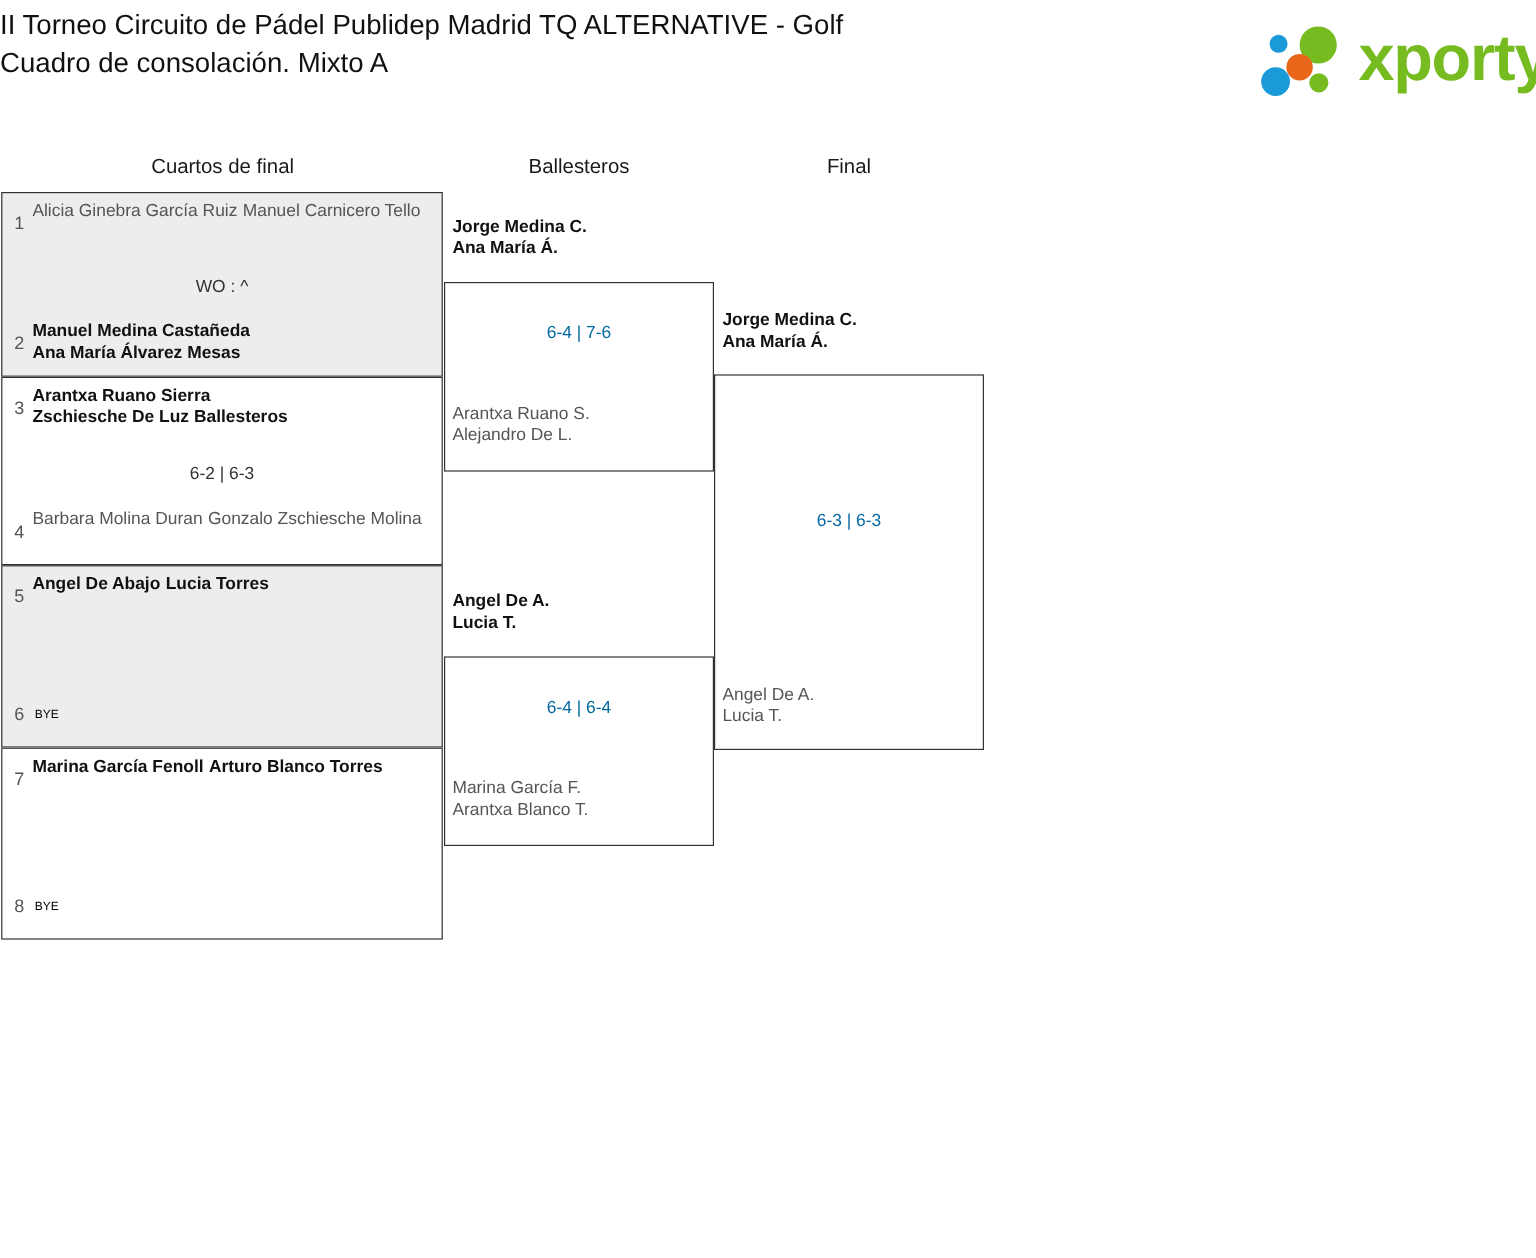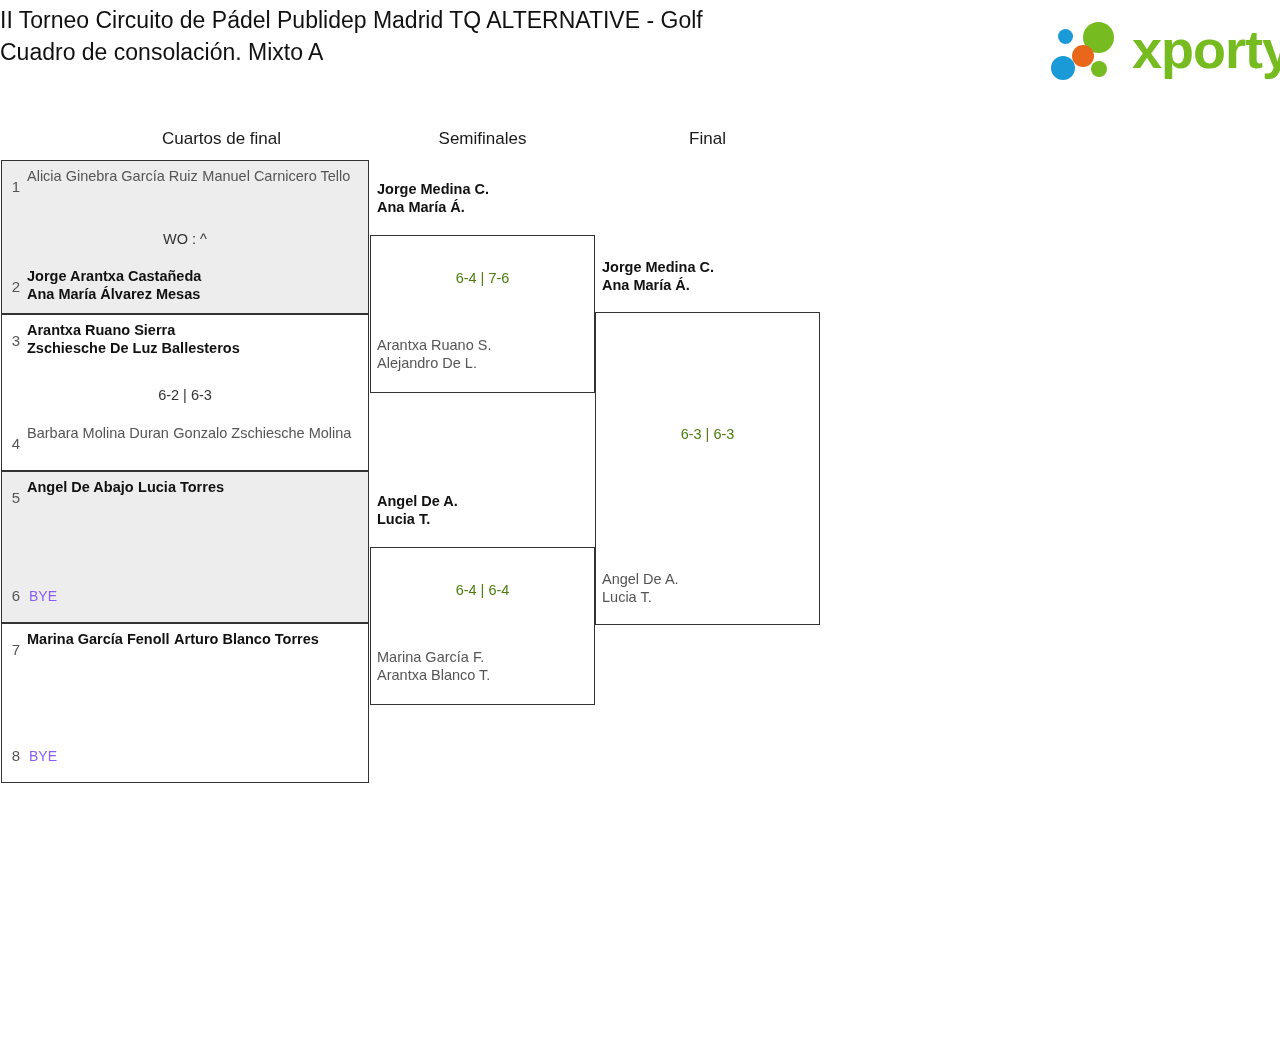--- a/index.html
+++ b/index.html
@@ -61,21 +61,21 @@
 
   
   .round-header {
     position: absolute;
     font-size: 17px;
     line-height: 22px;
     color: #1a1a1a;
     text-align: center;
     white-space: nowrap;
   }
-  #rh-qf { left: 1px;   top: 128px; width: 369px; padding-left: 36px; }
+  #rh-qf { left: 1px;   top: 128px; width: 369px; }
   #rh-sf { left: 370px; top: 128px; width: 225px; }
   #rh-f  { left: 595px; top: 128px; width: 225px; }
 
   
   #bracket {
     position: absolute;
     left: 0; top: 0;
     width: 1280px; height: 1048px;
   }
 
@@ -115,23 +115,23 @@
     top: 0;
   }
   .name-line {
     font-size: 14.5px;
     line-height: 18px;
     white-space: nowrap;
   }
   .winner .name-line { color: #111111; font-weight: 700; }
   .loser  .name-line { color: #555555; font-weight: 400; }
   .bye-line {
-    font-size: 14px;
+    font-size: 10px;
     line-height: 40px;
-    color: #8b5cf6;
+    color: #000000;
     white-space: nowrap;
   }
 
   .qf-score {
     position: absolute;
     left: 0;
     width: 100%;
     text-align: center;
     font-size: 14.5px;
     color: #333333;
@@ -144,21 +144,21 @@
     border: 1px solid #333333;
     background: #ffffff;
     box-sizing: border-box;
   }
   .score-box .score-text {
     position: absolute;
     left: 0;
     width: 100%;
     text-align: center;
     font-size: 14.5px;
-    color: #4d7c0f;
+    color: #0369a1;
     white-space: nowrap;
   }
 
   
   .adv-team {
     position: absolute;
   }
   .adv-team .name-line {
     font-size: 14.5px;
     line-height: 18px;
@@ -184,38 +184,38 @@
       <span class="dot" style="left:26px; top:27px; width:22px; height:22px; background:#e8671b;"></span>
       <span class="dot" style="left:5px;  top:38px; width:24px; height:24px; background:#1a9ad7;"></span>
       <span class="dot" style="left:45px; top:43px; width:16px; height:16px; background:#76bc21;"></span>
     </div>
     <div id="logo-wordmark">xporty</div>
   </div>
 
 </div>
 
 <div class="round-header" id="rh-qf">Cuartos de final</div>
-<div class="round-header" id="rh-sf">Semifinales</div>
+<div class="round-header" id="rh-sf">Ballesteros</div>
 <div class="round-header" id="rh-f">Final</div>
 
 <div id="bracket">
 
   <div class="qf-block shaded" style="top:160px; height:154px;">
     <div class="qf-team top loser">
       <span class="seed">1</span>
       <span class="names">
         <span class="name-line">Alicia Ginebra García Ruiz</span>
         <span class="name-line">Manuel Carnicero Tello</span>
       </span>
     </div>
     <div class="qf-score" style="top:70px;">WO : ^</div>
     <div class="qf-team bottom winner">
       <span class="seed">2</span>
       <span class="names">
-        <span class="name-line">Jorge Arantxa Castañeda</span>
+        <span class="name-line">Manuel Medina Castañeda</span>
         <span class="name-line">Ana María Álvarez Mesas</span>
       </span>
     </div>
   </div>
 
   <div class="qf-block plain" style="top:314px; height:157px;">
     <div class="qf-team top winner">
       <span class="seed">3</span>
       <span class="names">
         <span class="name-line">Arantxa Ruano Sierra</span>

